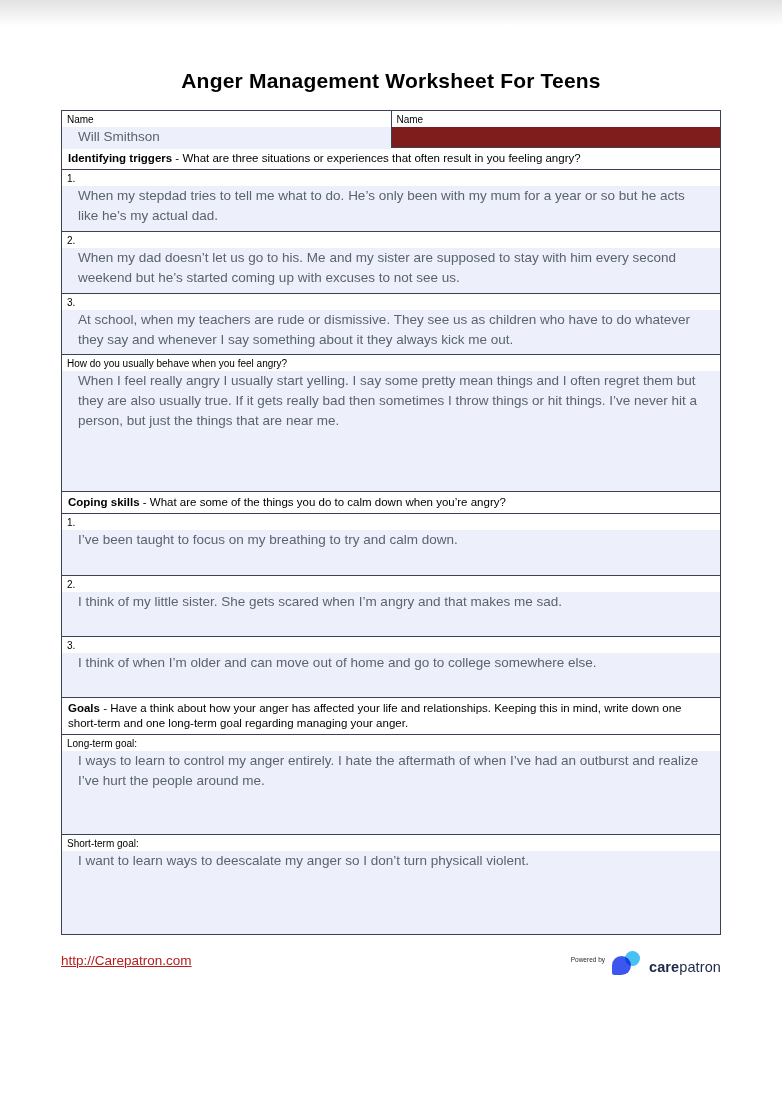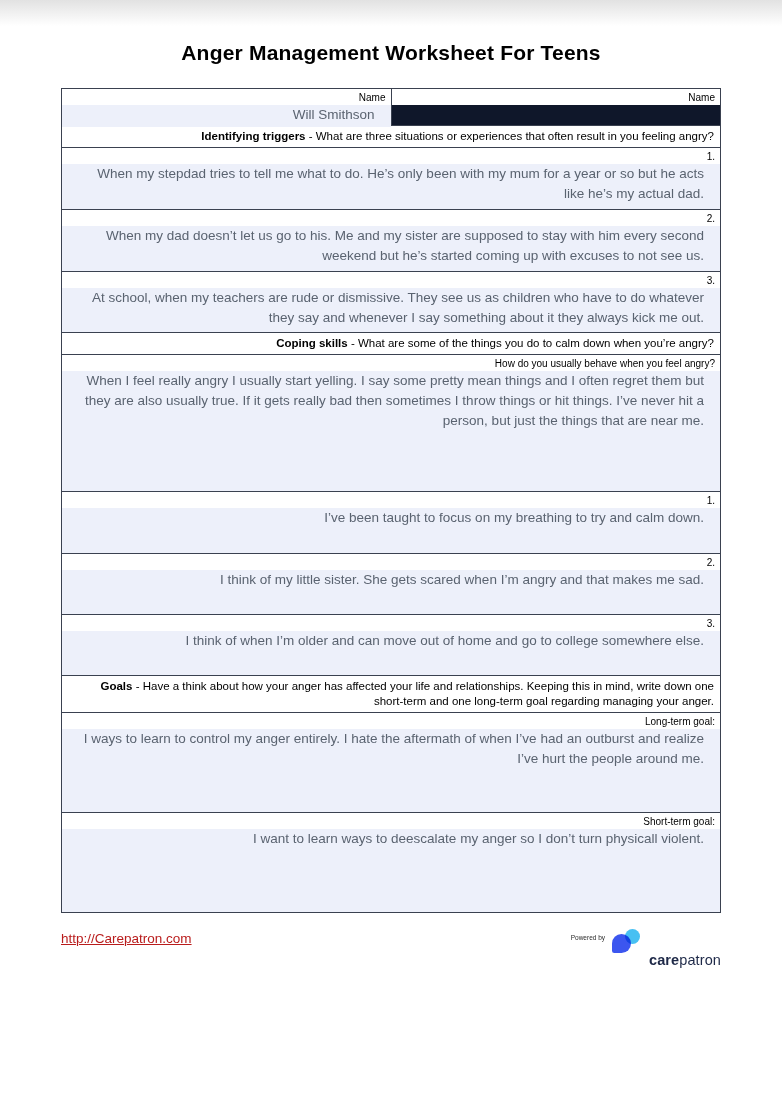--- a/index.html
+++ b/index.html
@@ -13,25 +13,25 @@
   body{
     width:782px;height:1110px;position:relative;overflow:hidden;
     font-family:"Liberation Sans","DejaVu Sans",sans-serif;color:var(--ink);
   }
   .top-shade{
     position:absolute;top:0;left:0;width:100%;height:26px;
     background:linear-gradient(#e2e2e2,#ffffff);pointer-events:none;
   }
   .page{width:660px;margin:0 61px;position:relative;}
   h1.title{
-    padding-top:40px;text-align:center;font-size:21px;font-weight:bold;
+    padding-top:68px;text-align:center;font-size:21px;font-weight:bold;
     letter-spacing:.2px;line-height:26px;color:#000;
   }
   .worksheet{
-    margin-top:22px;border:1.5px solid var(--border);background:#0f172a;text-align:right;
+    margin-top:16px;border:1.5px solid var(--border);background:#7f1d1d;
   }
   .row{border-top:1.5px solid var(--border);display:flex;flex-direction:column;}
   .row:first-child{border-top:none;}
   .row.split{flex-direction:row;}
   .cell{display:flex;flex-direction:column;flex:1;}
   .cell.first{border-right:1.5px solid var(--border);}
   .lbl{
     font-size:10px;line-height:13px;color:#000;padding:2px 5px 1px;background:#fff;
   }
   .val{
@@ -59,21 +59,21 @@
   .powered{font-size:6.5px;color:#2b2b2b;position:relative;top:-4px;}
   .logo-mark{position:relative;width:30px;height:24px;flex:0 0 auto;}
   .bubble-main{
     position:absolute;left:0;bottom:0;width:19px;height:19px;background:#3c56ef;
     border-radius:50% 50% 50% 12%;
   }
   .bubble-accent{
     position:absolute;right:2px;top:0;width:15px;height:15px;background:#47c0f2;
     border-radius:50%;mix-blend-mode:multiply;
   }
-  .wordmark{font-size:14.5px;color:#1d2847;letter-spacing:.1px;position:relative;top:19px;}
+  .wordmark{font-size:14.5px;color:#1d2847;letter-spacing:.1px;position:relative;top:4px;}
   .wordmark .b{font-weight:bold;}
 </style>
 </head>
 <body>
 
 <div class="top-shade"></div>
 
 <div class="page">
 
   <h1 class="title">Anger Management Worksheet For Teens</h1>
@@ -102,29 +102,29 @@
     </div>
     <div class="row h-item">
       <div class="lbl">2.</div>
       <div class="val">When my dad doesn’t let us go to his. Me and my sister are supposed to stay with him every second weekend but he’s started coming up with excuses to not see us.</div>
     </div>
     <div class="row h-item-s">
       <div class="lbl">3.</div>
       <div class="val">At school, when my teachers are rude or dismissive. They see us as children who have to do whatever they say and whenever I say something about it they always kick me out.</div>
     </div>
 
+    <div class="row h-behavior">
+      <div class="lbl">How do you usually behave when you feel angry?</div>
+      <div class="val">When I feel really angry I usually start yelling. I say some pretty mean things and I often regret them but they are also usually true. If it gets really bad then sometimes I throw things or hit things. I’ve never hit a person, but just the things that are near me.</div>
+    </div>
+
     <div class="row section-head h-header">
       <div>
         <b>Coping skills</b><span> - What are some of the things you do to calm down when you’re angry?</span>
       </div>
-    </div>
-
-    <div class="row h-behavior">
-      <div class="lbl">How do you usually behave when you feel angry?</div>
-      <div class="val">When I feel really angry I usually start yelling. I say some pretty mean things and I often regret them but they are also usually true. If it gets really bad then sometimes I throw things or hit things. I’ve never hit a person, but just the things that are near me.</div>
     </div>
 
     <div class="row h-item">
       <div class="lbl">1.</div>
       <div class="val">I’ve been taught to focus on my breathing to try and calm down.</div>
     </div>
     <div class="row h-item-s">
       <div class="lbl">2.</div>
       <div class="val">I think of my little sister. She gets scared when I’m angry and that makes me sad.</div>
     </div>

